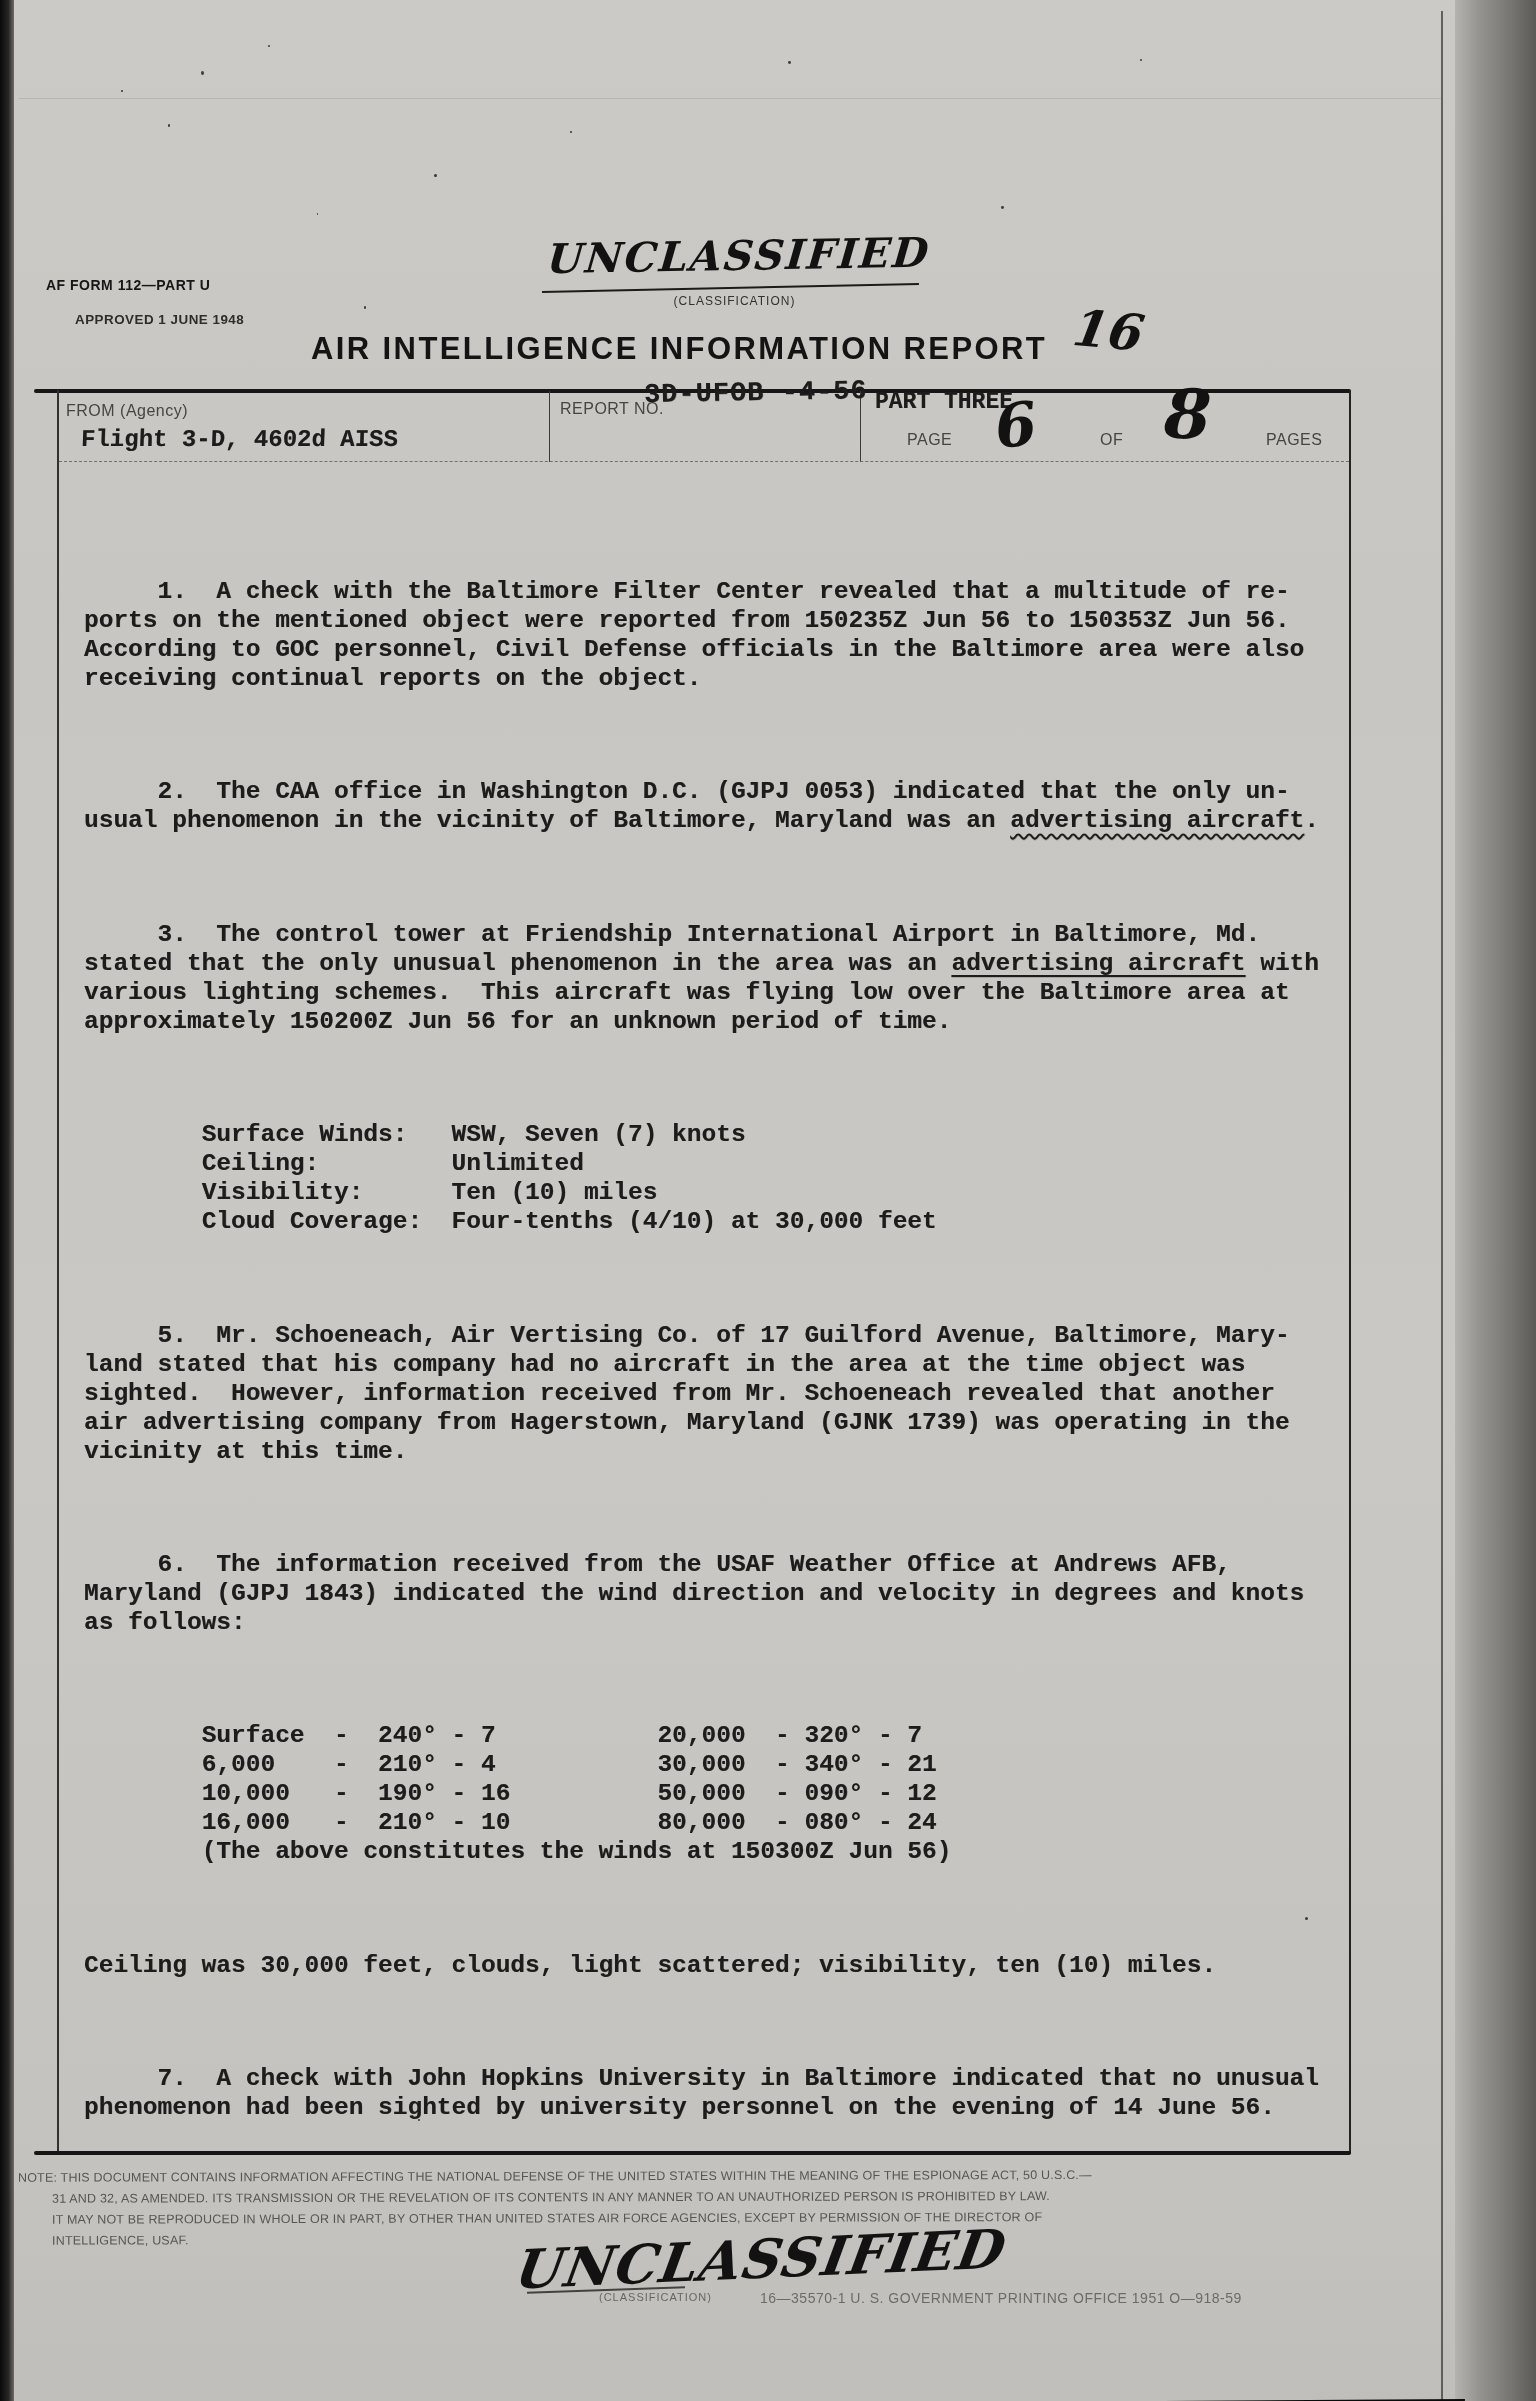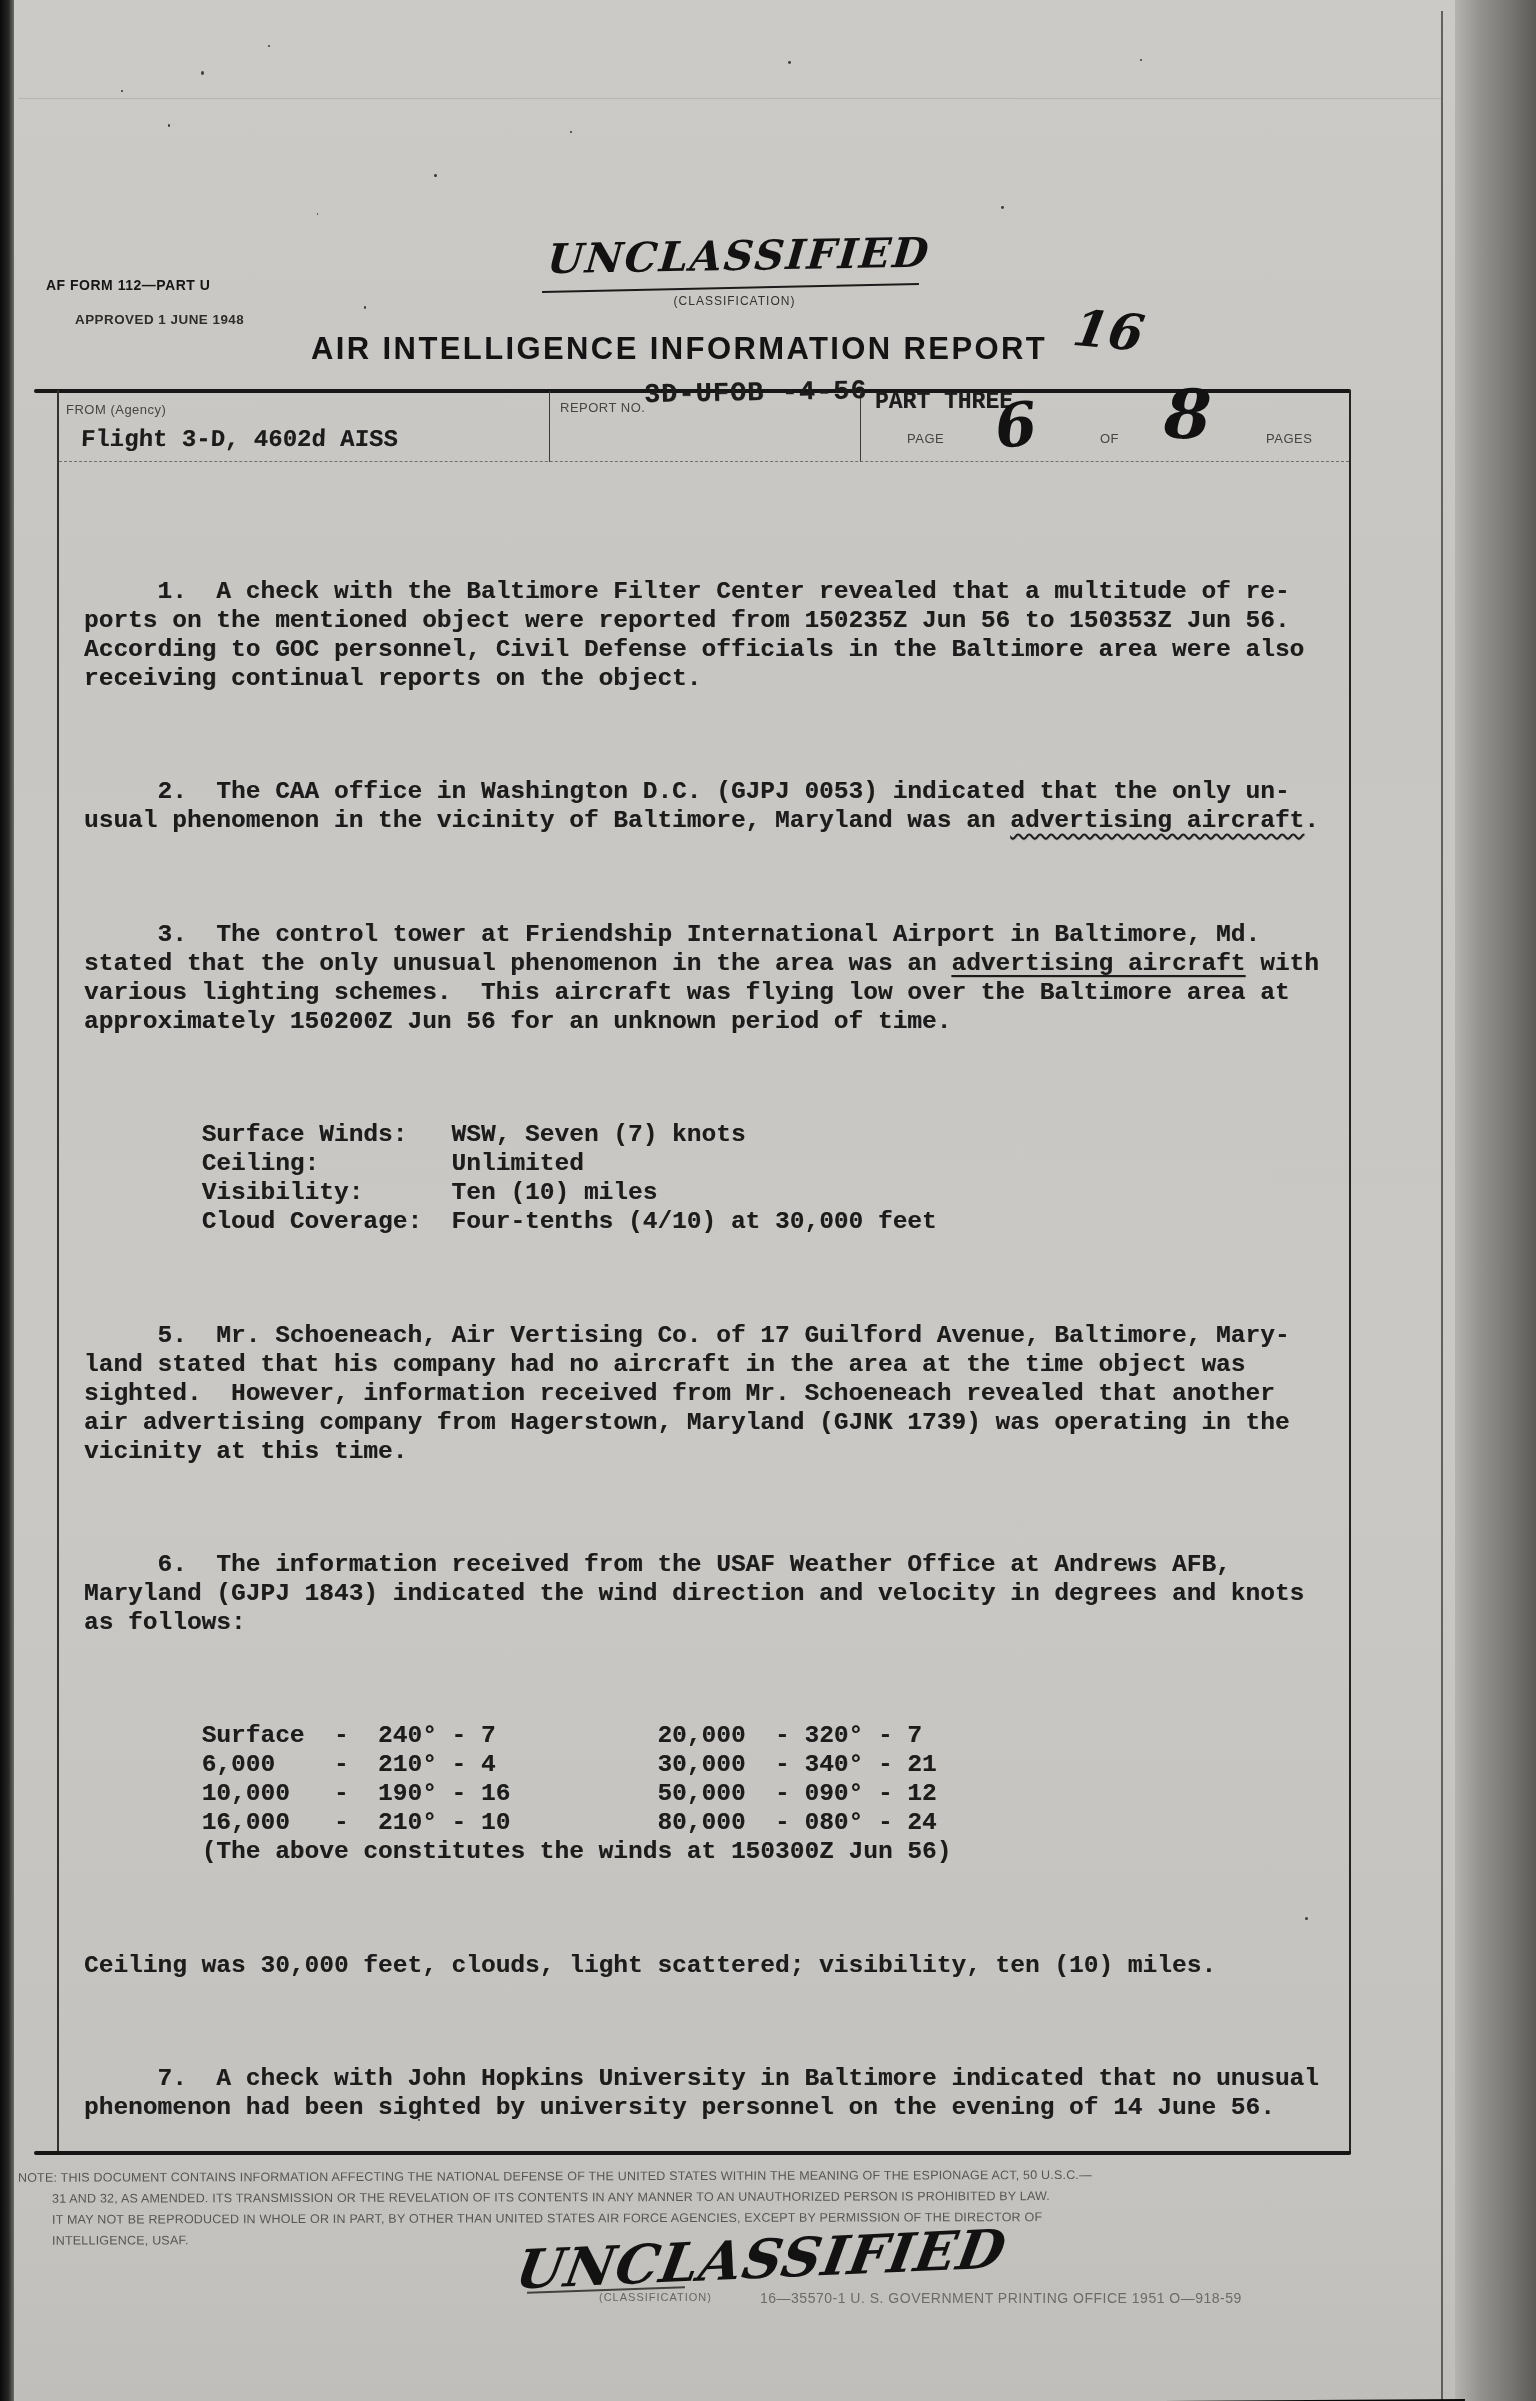--- a/index.html
+++ b/index.html
@@ -23,21 +23,21 @@
   .rule-bottom{position:absolute;left:34px;top:2151px;width:1317px;height:3.8px;background:#151515;border-radius:1.9px;}
   .box-left{position:absolute;left:57px;top:390px;width:1.9px;height:1764px;background:#31312f;}
   .box-right{position:absolute;left:1349px;top:390px;width:2.4px;height:1764px;background:#232321;}
   .divider1{position:absolute;left:549px;top:391px;width:1.4px;height:71px;background:#3a3a38;}
   .divider2{position:absolute;left:860px;top:391px;width:1.4px;height:71px;background:#3a3a38;}
   .rule-dashed{position:absolute;left:59px;top:461px;width:1290px;border-top:1.9px dashed #64635f;opacity:.85;}
   
   .form-number{position:absolute;left:46px;top:277px;font-weight:700;font-size:14px;letter-spacing:0.5px;color:#161616;transform:scaleY(1.04);}
   .approved{position:absolute;left:46px;top:312px;font-weight:700;font-size:13.4px;letter-spacing:0.5px;color:#2d2d2b;margin-left:29px;}
   .title{position:absolute;left:311px;top:331px;font-weight:700;font-size:31px;letter-spacing:2.4px;color:#141414;transform:scaleY(1.03);}
-  .tiny-label{position:absolute;font-size:13px;letter-spacing:0.5px;color:#454543;}
+  .tiny-label{position:absolute;font-size:16px;letter-spacing:0.5px;color:#454543;}
   
   .hand{font-family:"DejaVu Serif",serif;font-style:italic;font-weight:700;color:#121212;}
   .stamp-top{position:absolute;left:548px;top:232px;width:375px;text-align:center;font-size:41px;letter-spacing:1.9px;transform:skewX(-6deg) rotate(-1deg);}
   .stamp-top-underline{position:absolute;left:542px;top:287px;width:377px;height:2.4px;background:#1b1b1b;transform:rotate(-1.2deg);}
   .class-label-top{position:absolute;left:600px;top:294px;width:269px;text-align:center;font-size:12px;letter-spacing:1px;color:#323230;}
   .page-annot{position:absolute;left:1074px;top:301px;font-size:50px;transform:rotate(5deg) skewX(-5deg);}
   .page-number{position:absolute;left:995px;top:390px;font-size:60px;transform:rotate(-6deg);}
   .total-pages{position:absolute;left:1164px;top:374px;font-size:68px;transform:rotate(2deg);}
   
   .mono{font-family:"Liberation Mono","DejaVu Sans Mono",monospace;font-weight:700;color:#1c1c1c;

